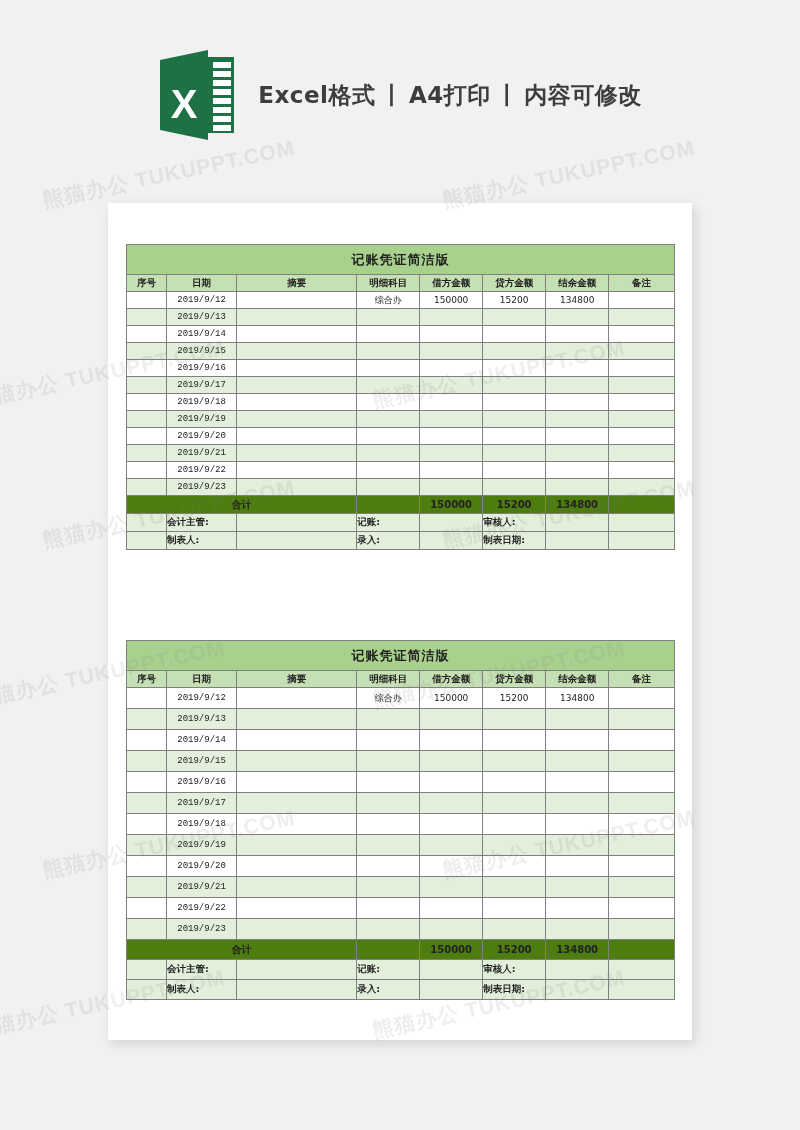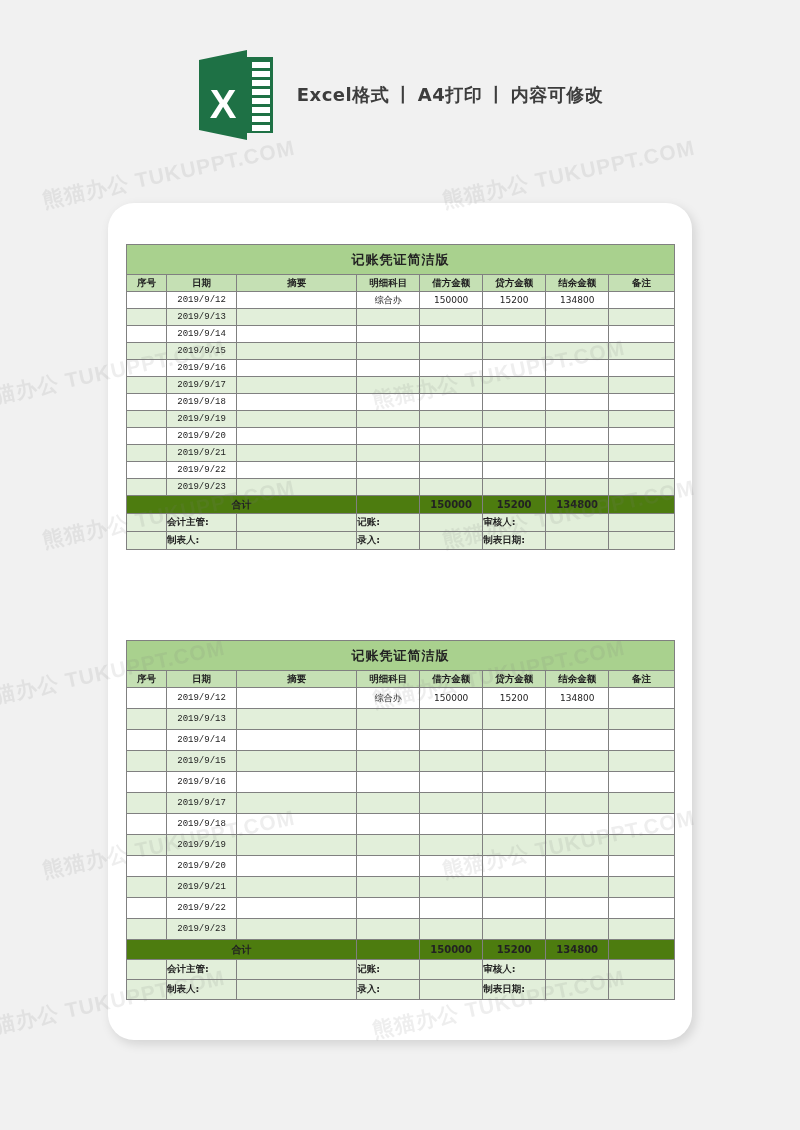--- a/index.html
+++ b/index.html
@@ -65,42 +65,41 @@
   }
   .banner-title {
     font-size: 57px;
     font-weight: 700;
     color: #1e7145;
     line-height: 1.0;
     letter-spacing: 3px;
     font-family: "DejaVu Sans", "Liberation Sans", sans-serif;
   }
   .banner-sub {
-    font-size: 18px;
+    font-size: 23px;
     font-weight: 700;
     color: #3d3d3d;
     letter-spacing: 0.5px;
     font-family: "DejaVu Sans", "Liberation Sans", sans-serif;
   }
   .banner-sub .sep {
     color: #3d3d3d;
     padding: 0 5px;
   }
 
   
   .paper {
     position: absolute;
     left: 108px;
     top: 203px;
     width: 584px;
     height: 837px;
     background: #ffffff;
     box-shadow: 3px 4px 11px rgba(0,0,0,0.13);
     z-index: 2;
-    border-radius: 26px;
   }
 
   
   .voucher {
     position: absolute;
     left: 18px;
     width: 549px;
   }
   .voucher.v1 { top: 41px; }
   .voucher.v2 { top: 437px; }

